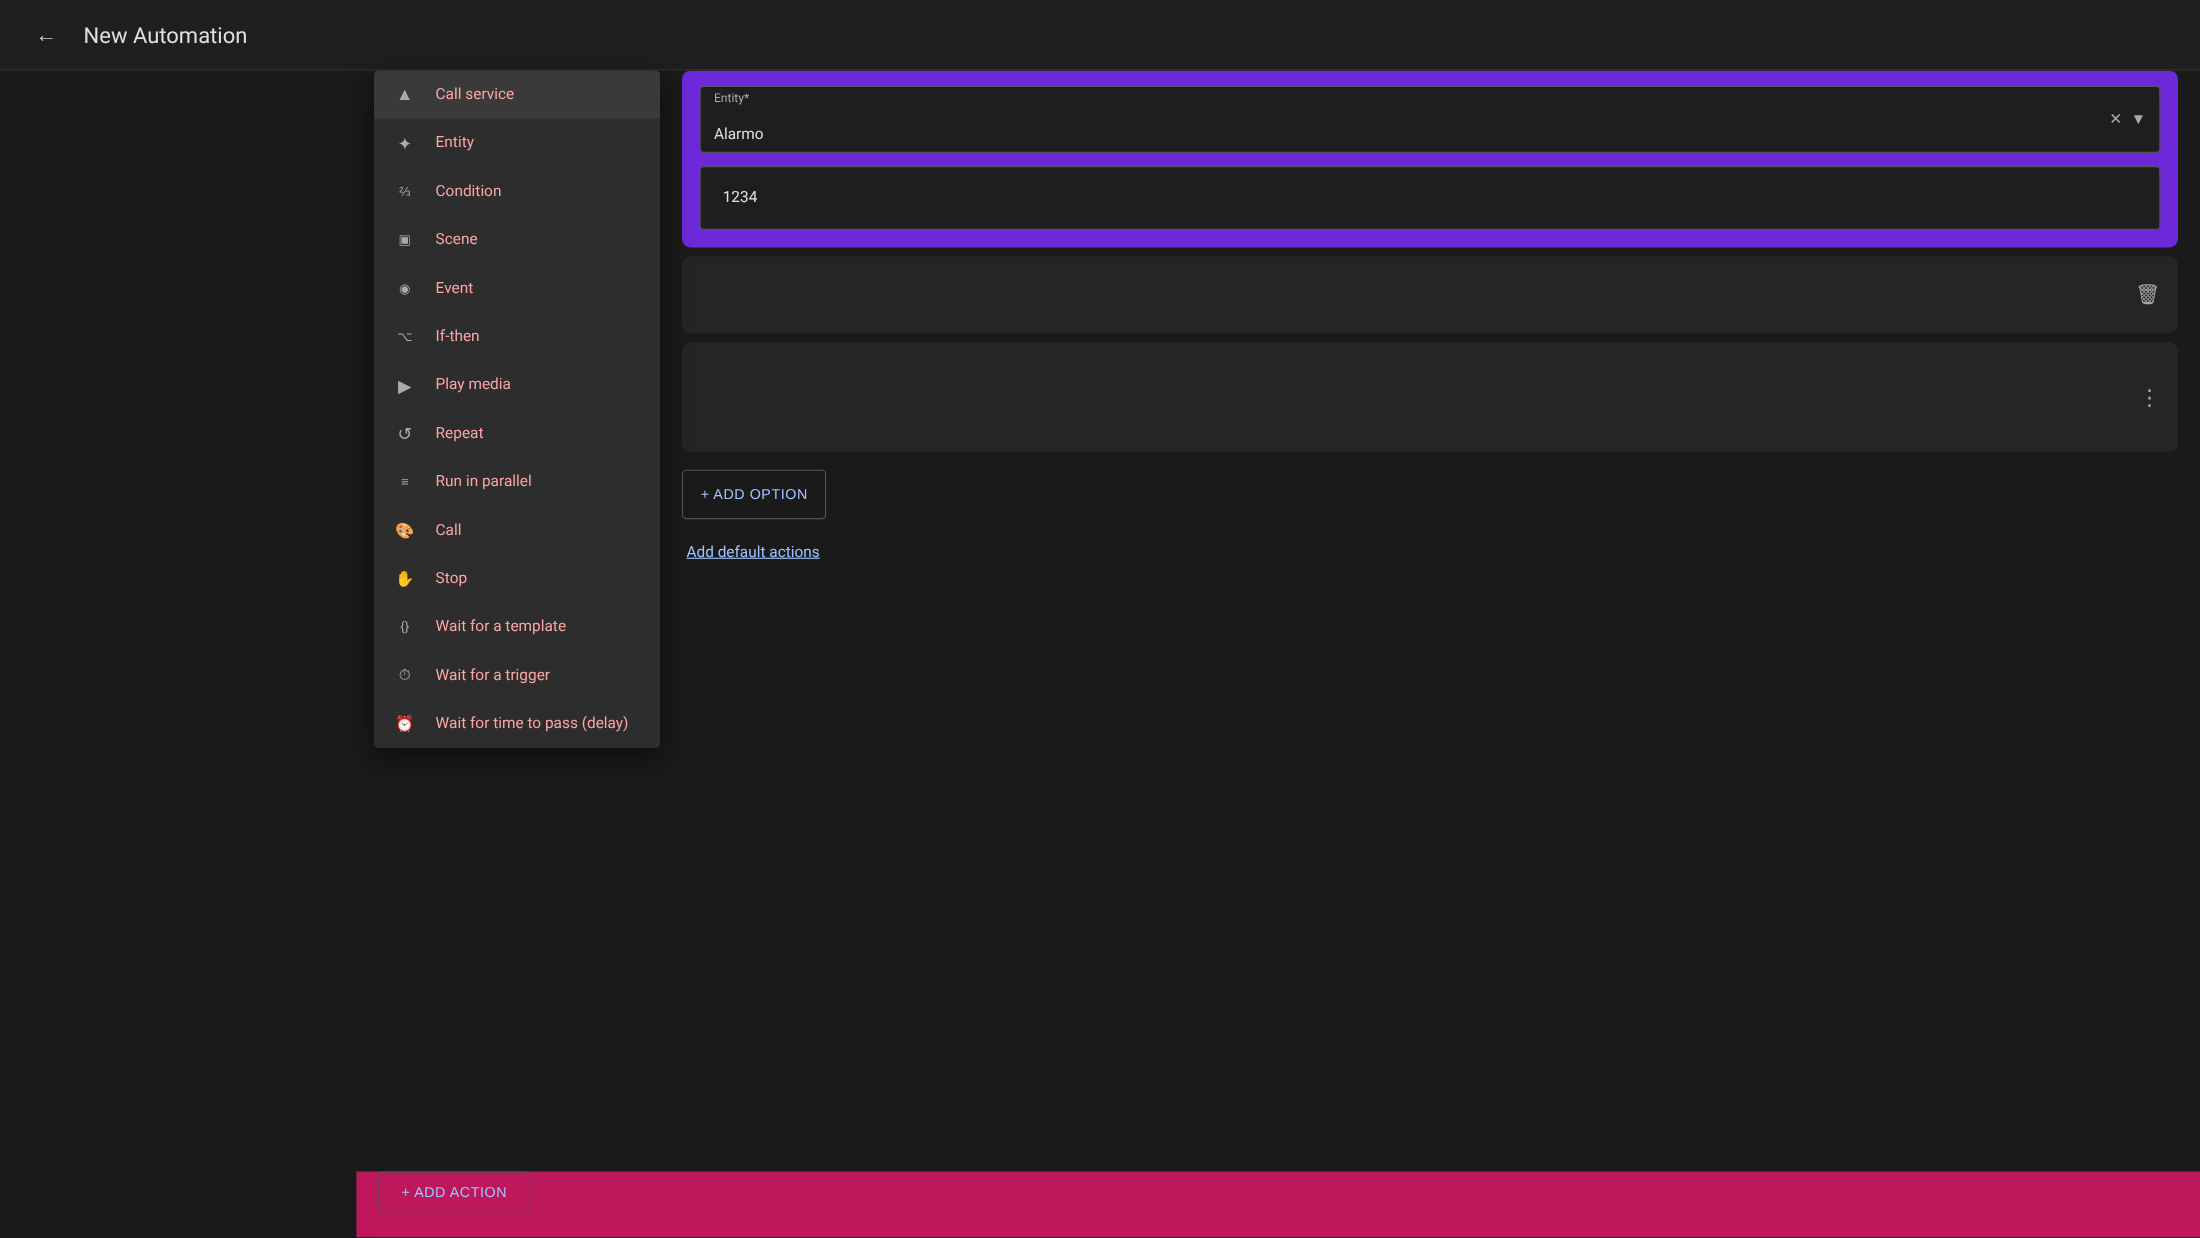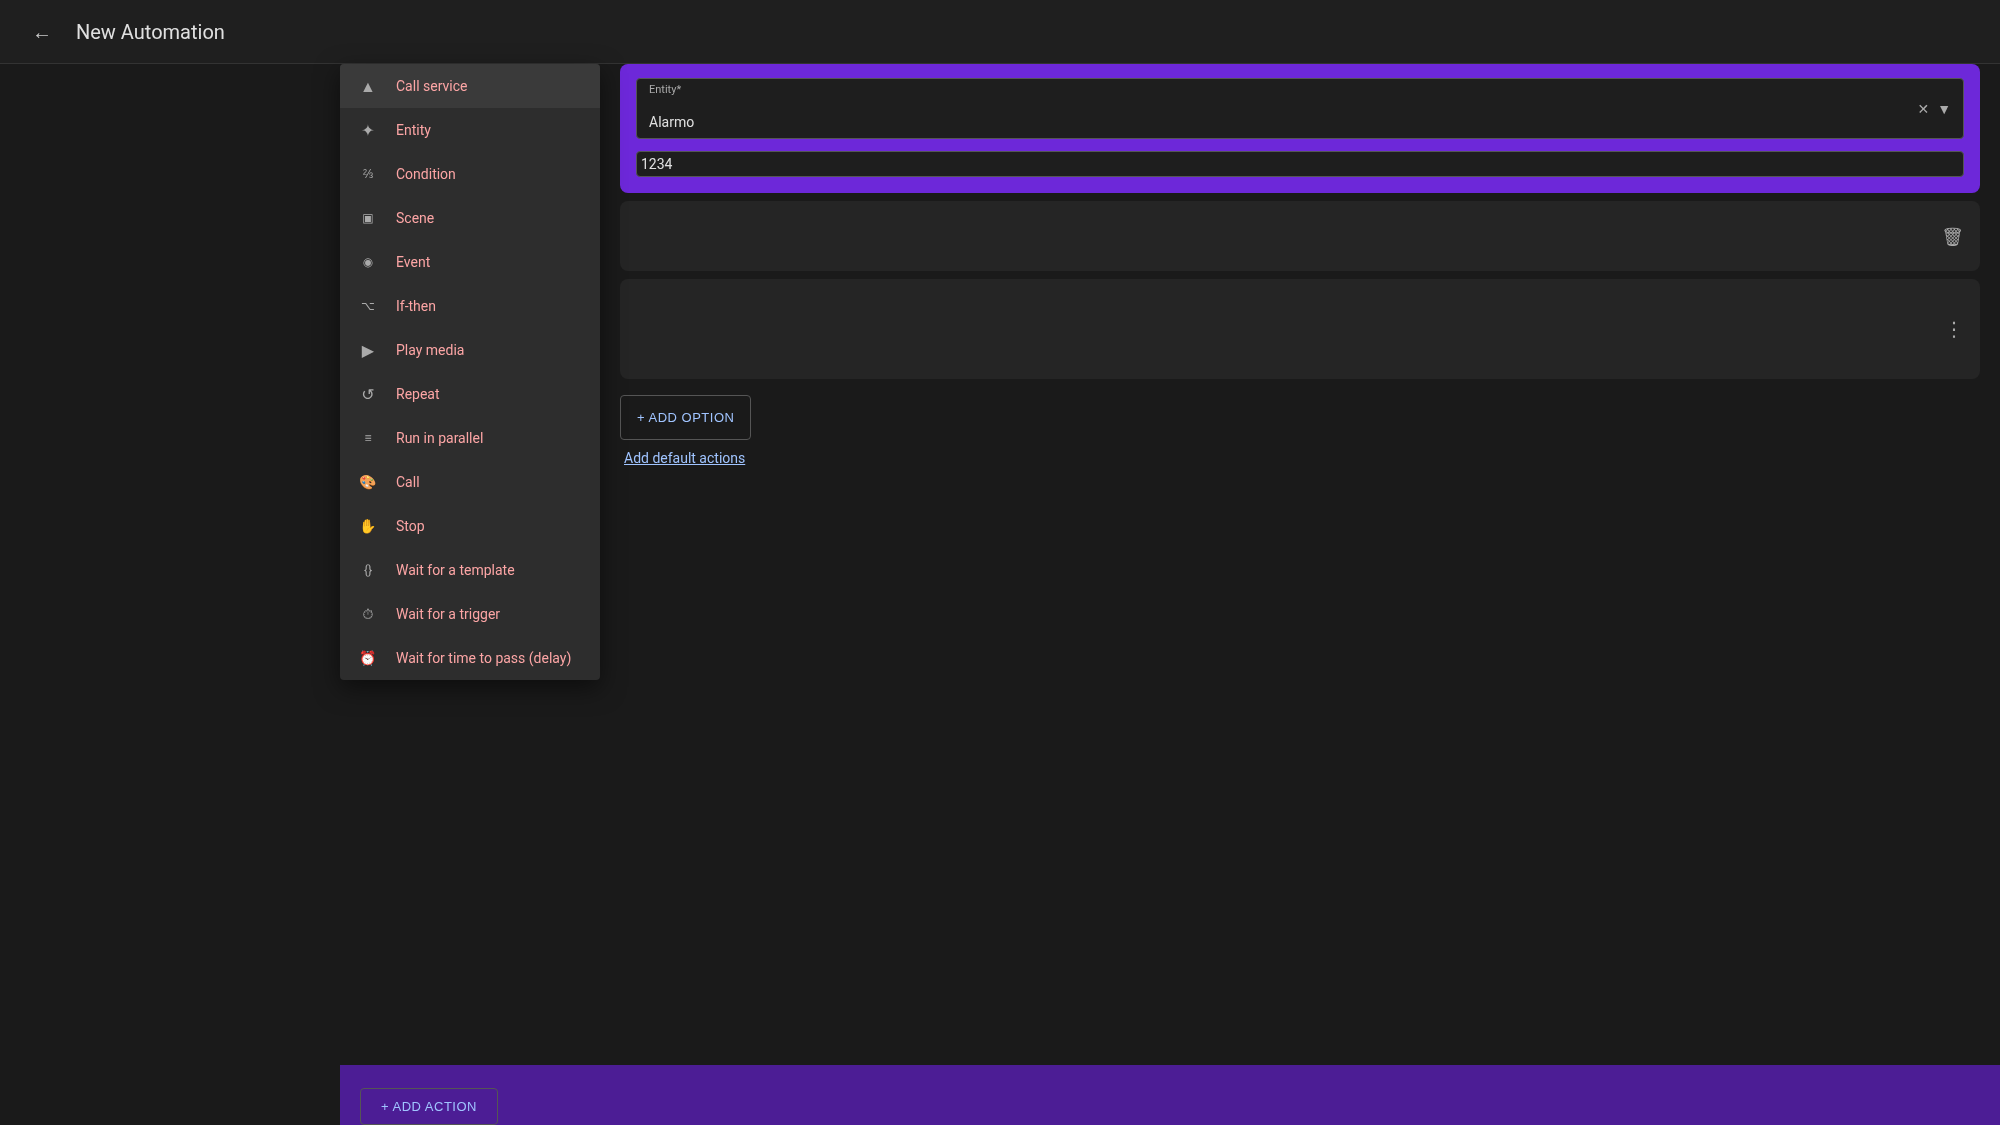--- a/index.html
+++ b/index.html
@@ -124,21 +124,21 @@
       display: flex;
       align-items: center;
       gap: 8px;
       color: #aaa;
     }
 
     
     .number-field {
       border: 1px solid #555;
       border-radius: 4px;
-      padding: 4px;
+      padding: 20px;
       background: #1e1e1e;
       color: #e0e0e0;
       font-size: 14px;
       margin-top: 12px;
     }
 
     
     .help-icon {
       position: absolute;
       right: 16px;
@@ -173,38 +173,38 @@
       background: transparent;
       cursor: pointer;
       font-size: 13px;
       font-weight: 500;
       text-transform: uppercase;
       letter-spacing: 0.5px;
     }
 
     .add-default-link {
       display: inline-block;
-      margin-top: 10px;
+      margin-top: 22px;
       color: #a0c4ff;
       cursor: pointer;
       font-size: 14px;
       text-decoration: underline;
       padding-left: 4px;
     }
 
     
     .add-action-bar {
       position: absolute;
       bottom: 0;
-      left: 340px;
+      left: 324px;
       right: 0;
       height: 60px;
-      background: #4c1d95;
-      display: flex;
-      align-items: flex-end;
+      background: #be185d;
+      display: flex;
+      align-items: flex-start;
       padding: 0 20px;
     }
 
     .add-action-btn {
       display: inline-flex;
       align-items: center;
       gap: 8px;
       border: 1px solid #555;
       border-radius: 4px;
       padding: 10px 20px;

